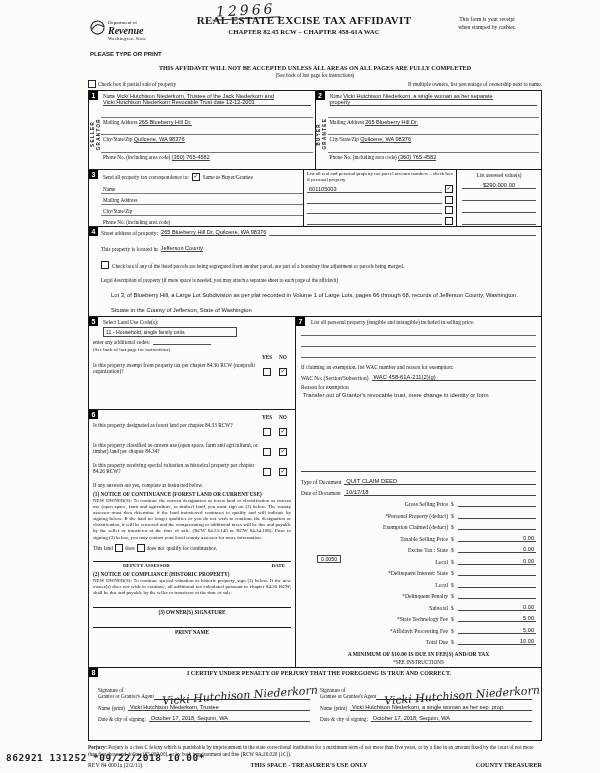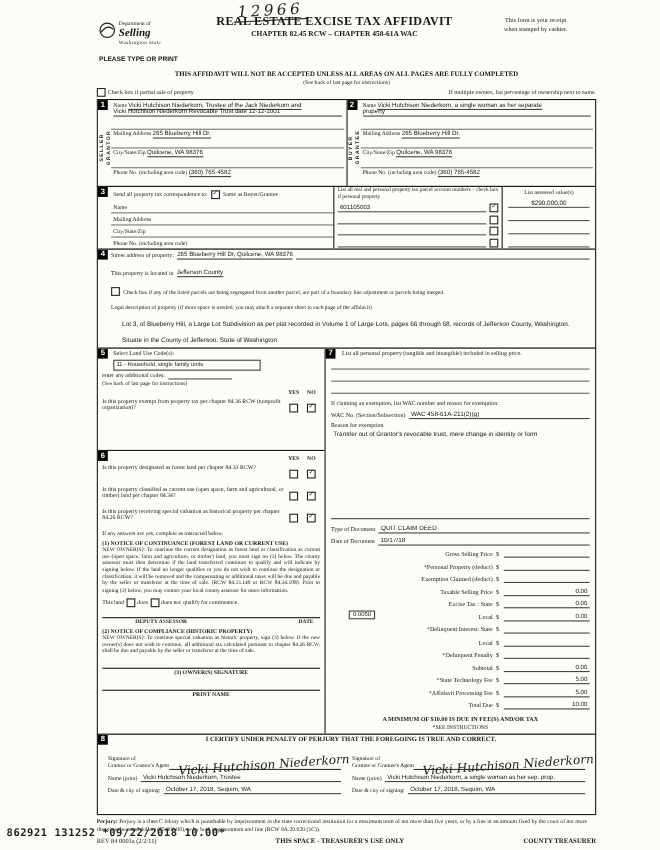--- a/index.html
+++ b/index.html
@@ -136,21 +136,21 @@
   <div class="content">
 
     <div class="hdr">
       <div class="logo">
         <svg width="15" height="15" viewBox="0 0 16 16">
           <circle cx="8" cy="8" r="7" fill="none" stroke="#222" stroke-width="1.2"></circle>
           <path d="M2 10 C6 4, 10 4, 14 7" fill="none" stroke="#222" stroke-width="1.2"></path>
         </svg>
         <div class="logo-txt">
           <div class="l1">Department of</div>
-          <div class="l2">Selling</div>
+          <div class="l2">Revenue</div>
           <div class="l3">Washington State</div>
         </div>
       </div>
       <div class="please">PLEASE TYPE OR PRINT</div>
       <div class="titleblk">
         <div class="t1">REAL ESTATE EXCISE TAX AFFIDAVIT</div>
         <div class="t2">CHAPTER 82.45 RCW – CHAPTER 458-61A WAC</div>
       </div>
       <div class="receiptnote">
         <div>This form is your receipt</div>

